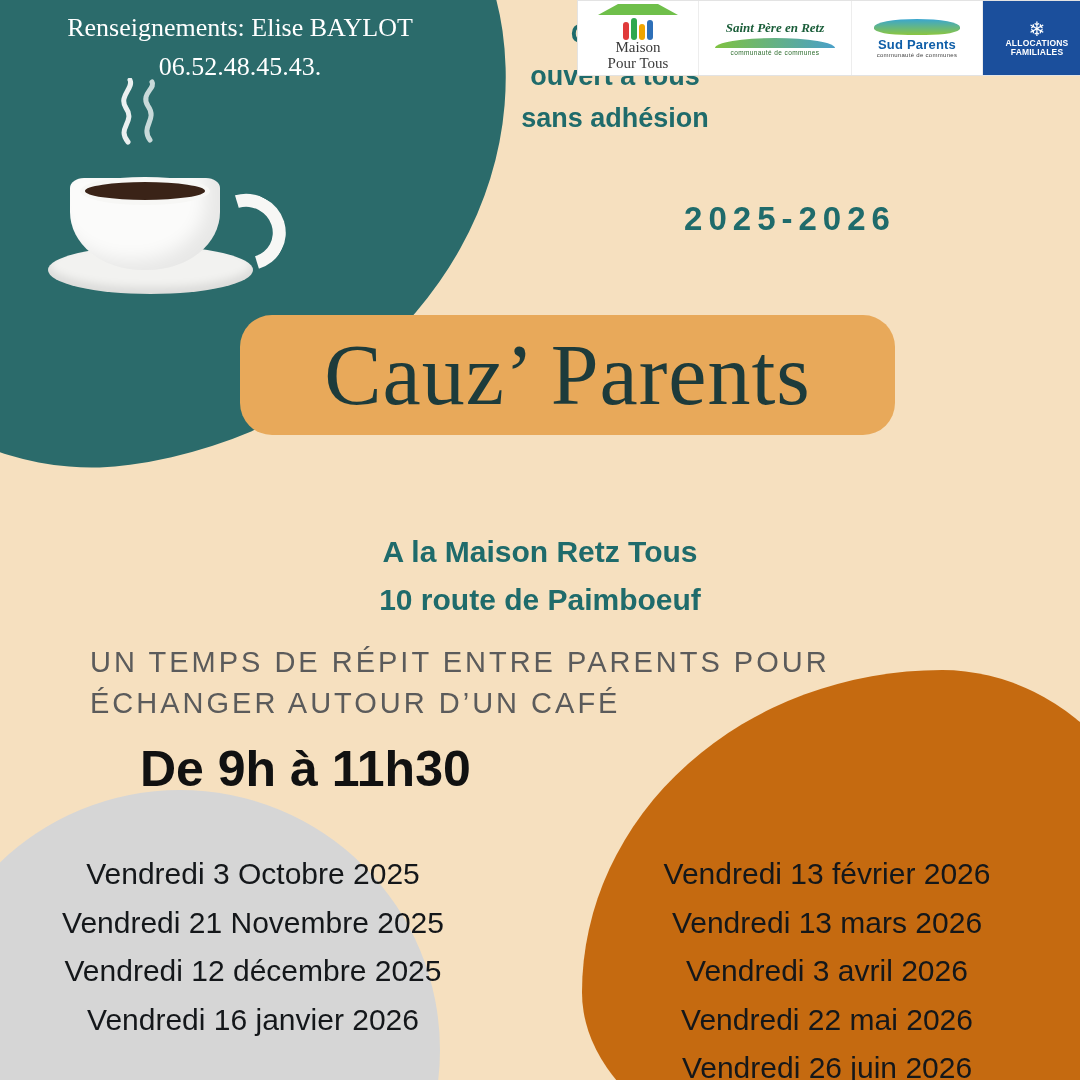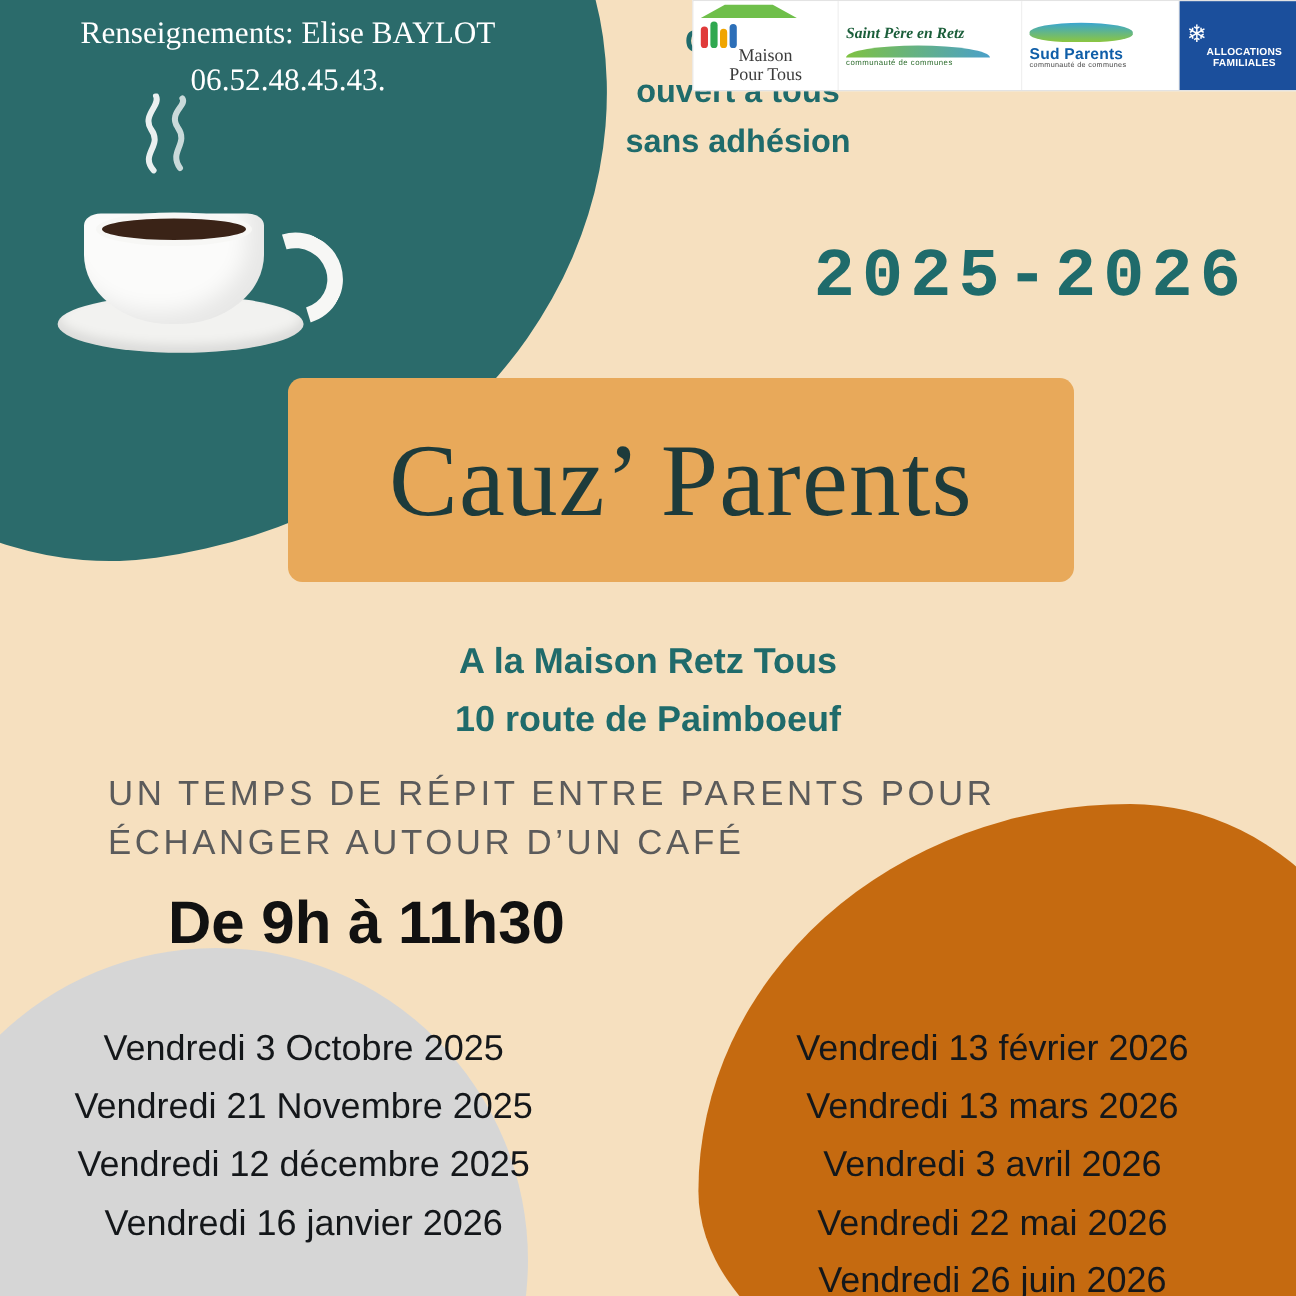--- a/index.html
+++ b/index.html
@@ -59,20 +59,21 @@
     top: 0px;
     height: 74px;
     display: flex;
     align-items: stretch;
     background: #ffffff;
     border: 1px solid #e3e3e3;
   }
   .logo-box {
     display: flex;
     flex-direction: column;
+    align-items: center;
     justify-content: center;
     padding: 2px 6px;
     background: #ffffff;
     border-right: 1px solid #ededed;
   }
   .logo-box:last-child { border-right: none; }
 
   .logo-mpt { width: 108px; }
   .logo-mpt .mpt-people {
     display: flex;
@@ -168,37 +169,36 @@
     font-size: 27px;
     font-weight: bold;
     line-height: 1.55;
   }
 
   .years {
     position: absolute;
     left: 540px;
     top: 200px;
     width: 500px;
-    text-align: right;
+    text-align: center;
     color: #1f6b6b;
-    font-size: 57px;
+    font-size: 33px;
     font-weight: bold;
     letter-spacing: 6px;
-    font-family: Liberation Mono, monospace;
   }
 
   .title-pill {
     position: absolute;
     left: 240px;
     top: 315px;
     width: 655px;
-    height: 170px;
+    height: 120px;
     background: #e8a council;
     background: #e8a95a;
-    border-radius: 12px;
+    border-radius: 32px;
     display: flex;
     align-items: center;
     justify-content: center;
   }
   .title-pill .title-text {
     font-family: "Liberation Serif", serif;
     font-size: 86px;
     color: #1d3b3b;
     letter-spacing: 1px;
   }

